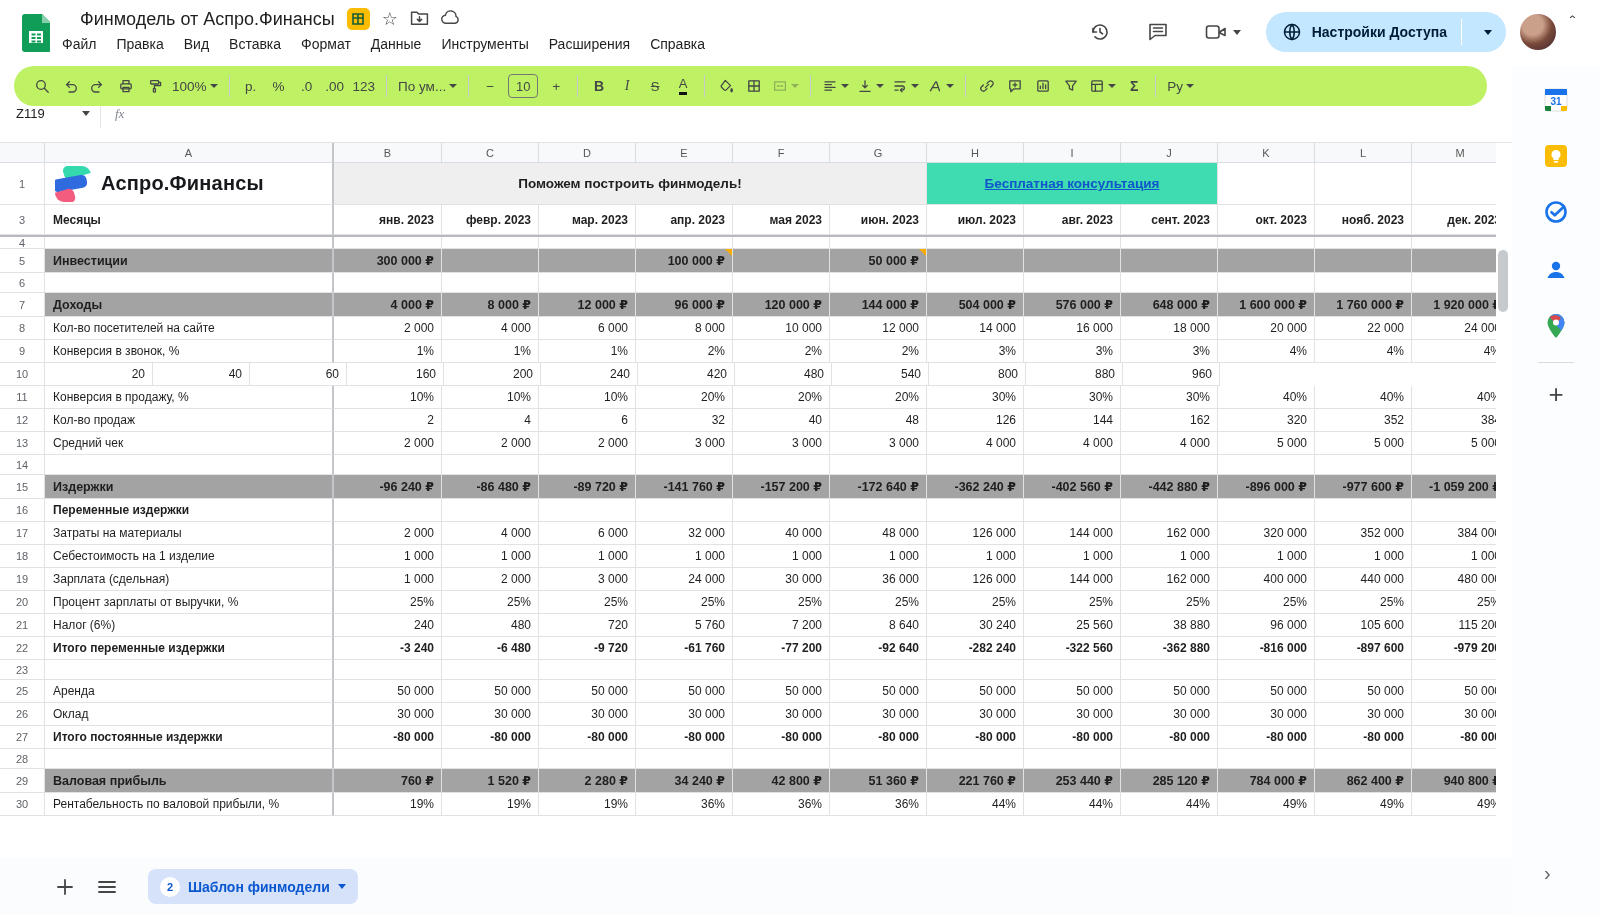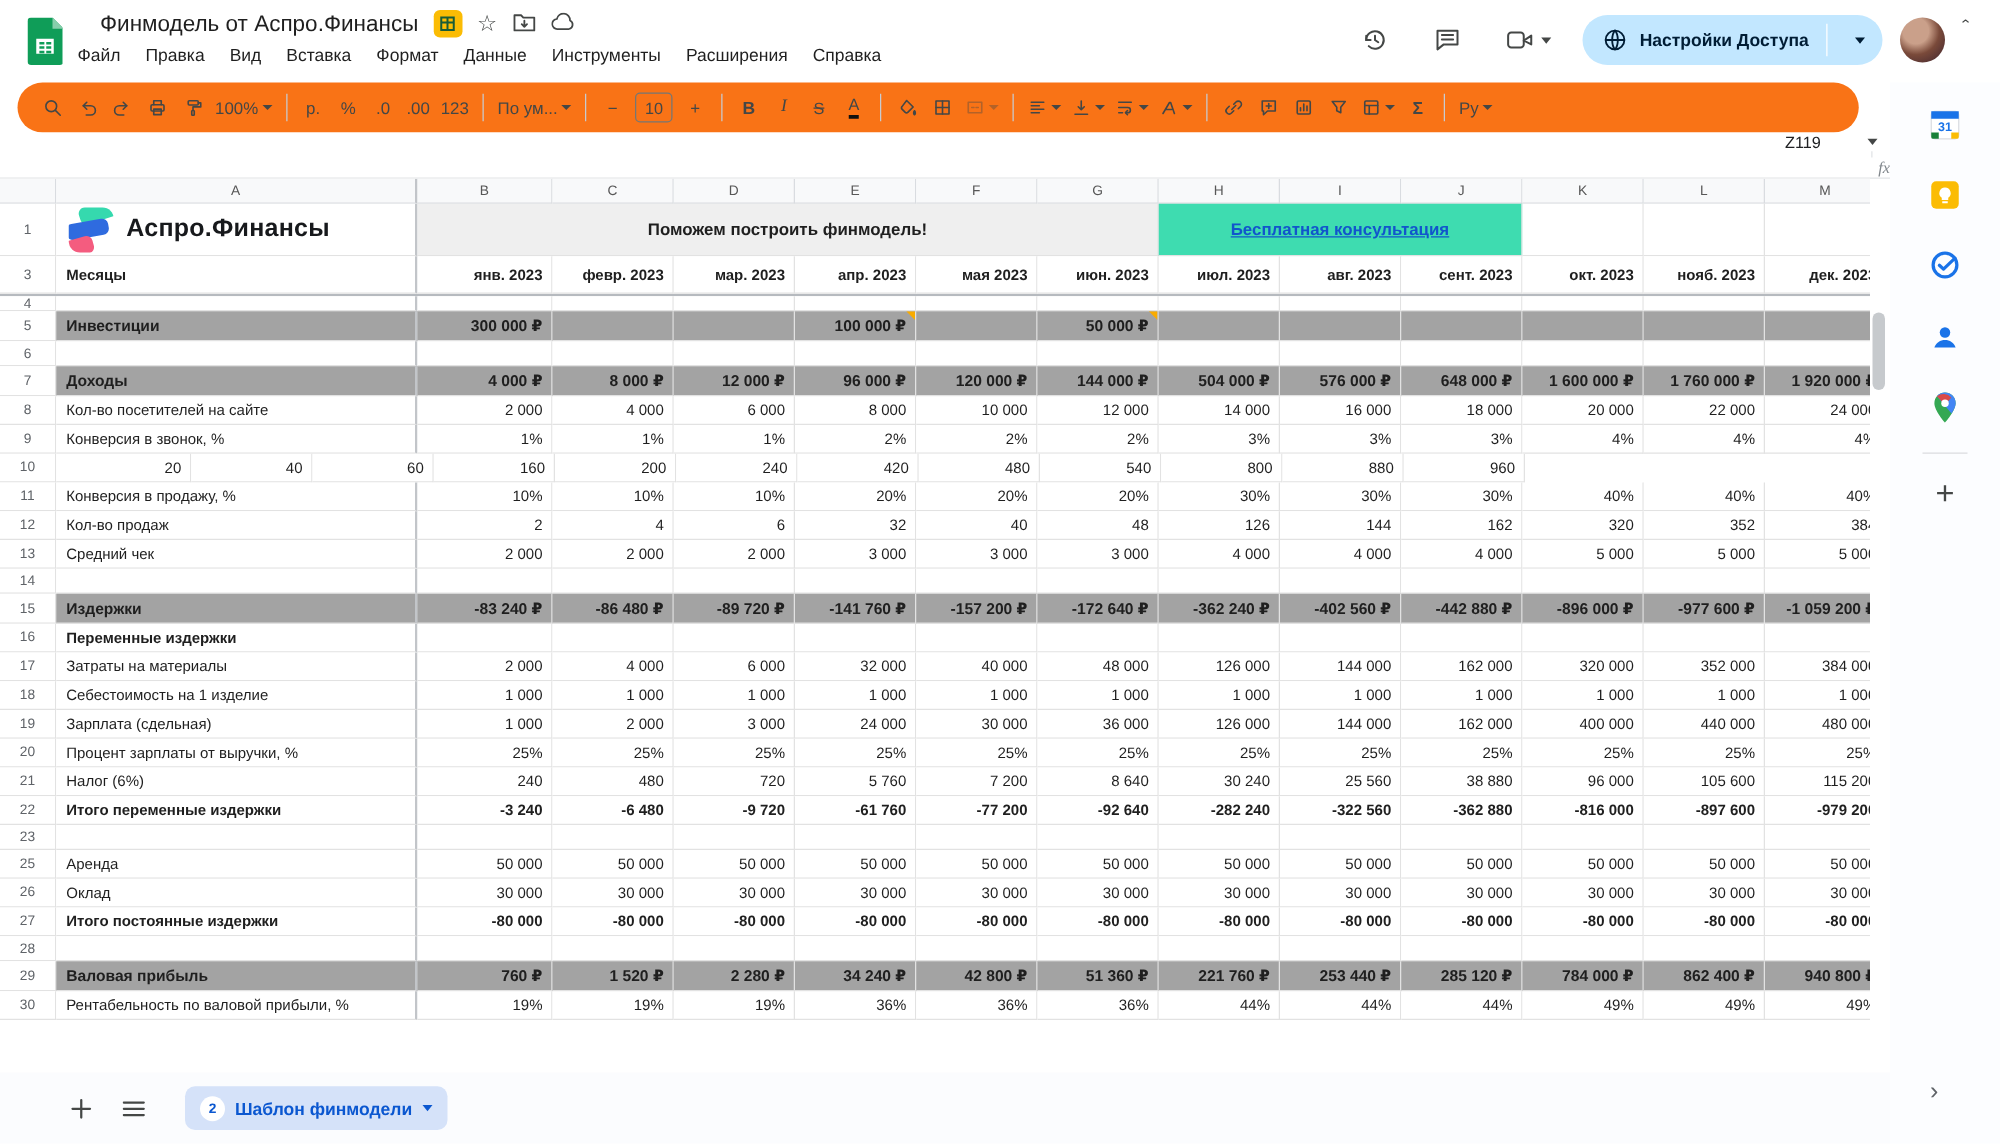--- a/index.html
+++ b/index.html
@@ -19,34 +19,34 @@
   #header-right { position:absolute; right:44px; top:10px; display:flex; align-items:center; gap:14px; }
   .hdr-ic { width:44px; height:44px; display:flex; align-items:center; justify-content:center; border-radius:50%; }
   .caret { width:0; height:0; border-left:4px solid transparent; border-right:4px solid transparent; border-top:5px solid #444746; display:inline-block; }
   #share-pill { height:40px; background:#c2e7ff; border-radius:20px; display:flex; align-items:center; padding:0 6px 0 16px; gap:10px; }
   #share-pill .lbl { font-size:14px; font-weight:600; color:#001d35; }
   #share-pill .sep { width:1px; height:26px; background:#fff; margin:0 4px; }
   #share-pill .caret { border-top-color:#001d35; margin:0 8px; }
   #avatar { width:36px; height:36px; border-radius:50%; background:radial-gradient(circle at 35% 30%, #caa08a 0 30%, #7a4a3a 55%, #3a222e 100%); }
 
   
-  #toolbar { position:absolute; left:14px; top:66px; width:1473px; height:40px; background:#f97316; border-radius:20px; display:flex; align-items:center; padding:0 10px 0 14px; }
+  #toolbar { position:absolute; left:14px; top:66px; width:1473px; height:40px; background:#bef264; border-radius:20px; display:flex; align-items:center; padding:0 10px 0 14px; }
   .tb-btn { height:28px; min-width:28px; padding:0 4px; display:flex; align-items:center; justify-content:center; gap:3px; border-radius:4px; color:#444746; font-size:13px; }
   .tb-btn.disabled { opacity:.38; }
   .tb-div { width:1px; height:22px; background:#c7cbd1; margin:0 7px; flex:none; }
   .tb-lbl { font-size:13.5px; color:#444746; }
   .tb-box { border:1px solid #747775; border-radius:4px; width:30px; height:24px; display:flex; align-items:center; justify-content:center; font-size:13px; color:#444746; }
   .g-bold { font-weight:700; font-size:14px; }
   .g-italic { font-style:italic; font-family:"Liberation Serif",serif; font-size:14px; }
   .g-strike { text-decoration:line-through; font-size:13px; }
   .g-color { font-size:13px; border-bottom:3px solid #111; line-height:1.1; }
   #tb-collapse { position:absolute; right:22px; top:12px; color:#444746; font-size:13px; transform:scaleY(.8); }
 
   
-  #fbar { position:absolute; left:0; top:106px; width:1512px; height:37px; background:#fff; border-bottom:1px solid #e1e3e6; display:flex; align-items:flex-end;flex-direction:column; }
+  #fbar { position:absolute; left:0; top:106px; width:1512px; height:37px; background:#fff; border-bottom:1px solid #e1e3e6; display:flex; align-items:flex-start; }
   #namebox { width:100px; display:flex; align-items:center; justify-content:space-between; padding:0 10px 0 16px; font-size:13px; color:#202124; }
   #fbar .sep { width:1px; height:22px; background:#e1e3e6; margin-right:14px; }
   #fx { font-style:italic; color:#80868b; font-size:13px; font-family:"Liberation Serif",serif; }
 
   
   #sheet { position:absolute; left:0; top:143px; width:1496px; height:715px; overflow:hidden; background:#fff; }
   .sh-row { display:flex; width:1509px; height:23px; }
   .sh-cell { border-right:1px solid #e2e2e2; border-bottom:1px solid #e2e2e2; flex:none; display:flex; align-items:center; overflow:hidden; position:relative; background:#fff; }
   .rnum { width:45px; justify-content:center; font-size:11px; color:#5f6368; }
   .clabel { width:289px; padding-left:8px; font-size:12px; border-right:2px solid #c2c5c9; }
@@ -580,21 +580,21 @@
           <div class="sh-cell cval w-s"></div>
           <div class="sh-cell cval w-s"></div>
           <div class="sh-cell cval w-s"></div>
           <div class="sh-cell cval w-s"></div>
           <div class="sh-cell cval w-s"></div>
           <div class="sh-cell cval w-s"></div>
         </div>
         <div class="sh-row k-gray">
           <div class="sh-cell rnum">15</div>
           <div class="sh-cell clabel">Издержки</div>
-          <div class="sh-cell cval w-b">-83 240 ₽</div>
+          <div class="sh-cell cval w-b">-96 240 ₽</div>
           <div class="sh-cell cval w-s">-86 480 ₽</div>
           <div class="sh-cell cval w-s">-89 720 ₽</div>
           <div class="sh-cell cval w-s">-141 760 ₽</div>
           <div class="sh-cell cval w-s">-157 200 ₽</div>
           <div class="sh-cell cval w-s">-172 640 ₽</div>
           <div class="sh-cell cval w-s">-362 240 ₽</div>
           <div class="sh-cell cval w-s">-402 560 ₽</div>
           <div class="sh-cell cval w-s">-442 880 ₽</div>
           <div class="sh-cell cval w-s">-896 000 ₽</div>
           <div class="sh-cell cval w-s">-977 600 ₽</div>

